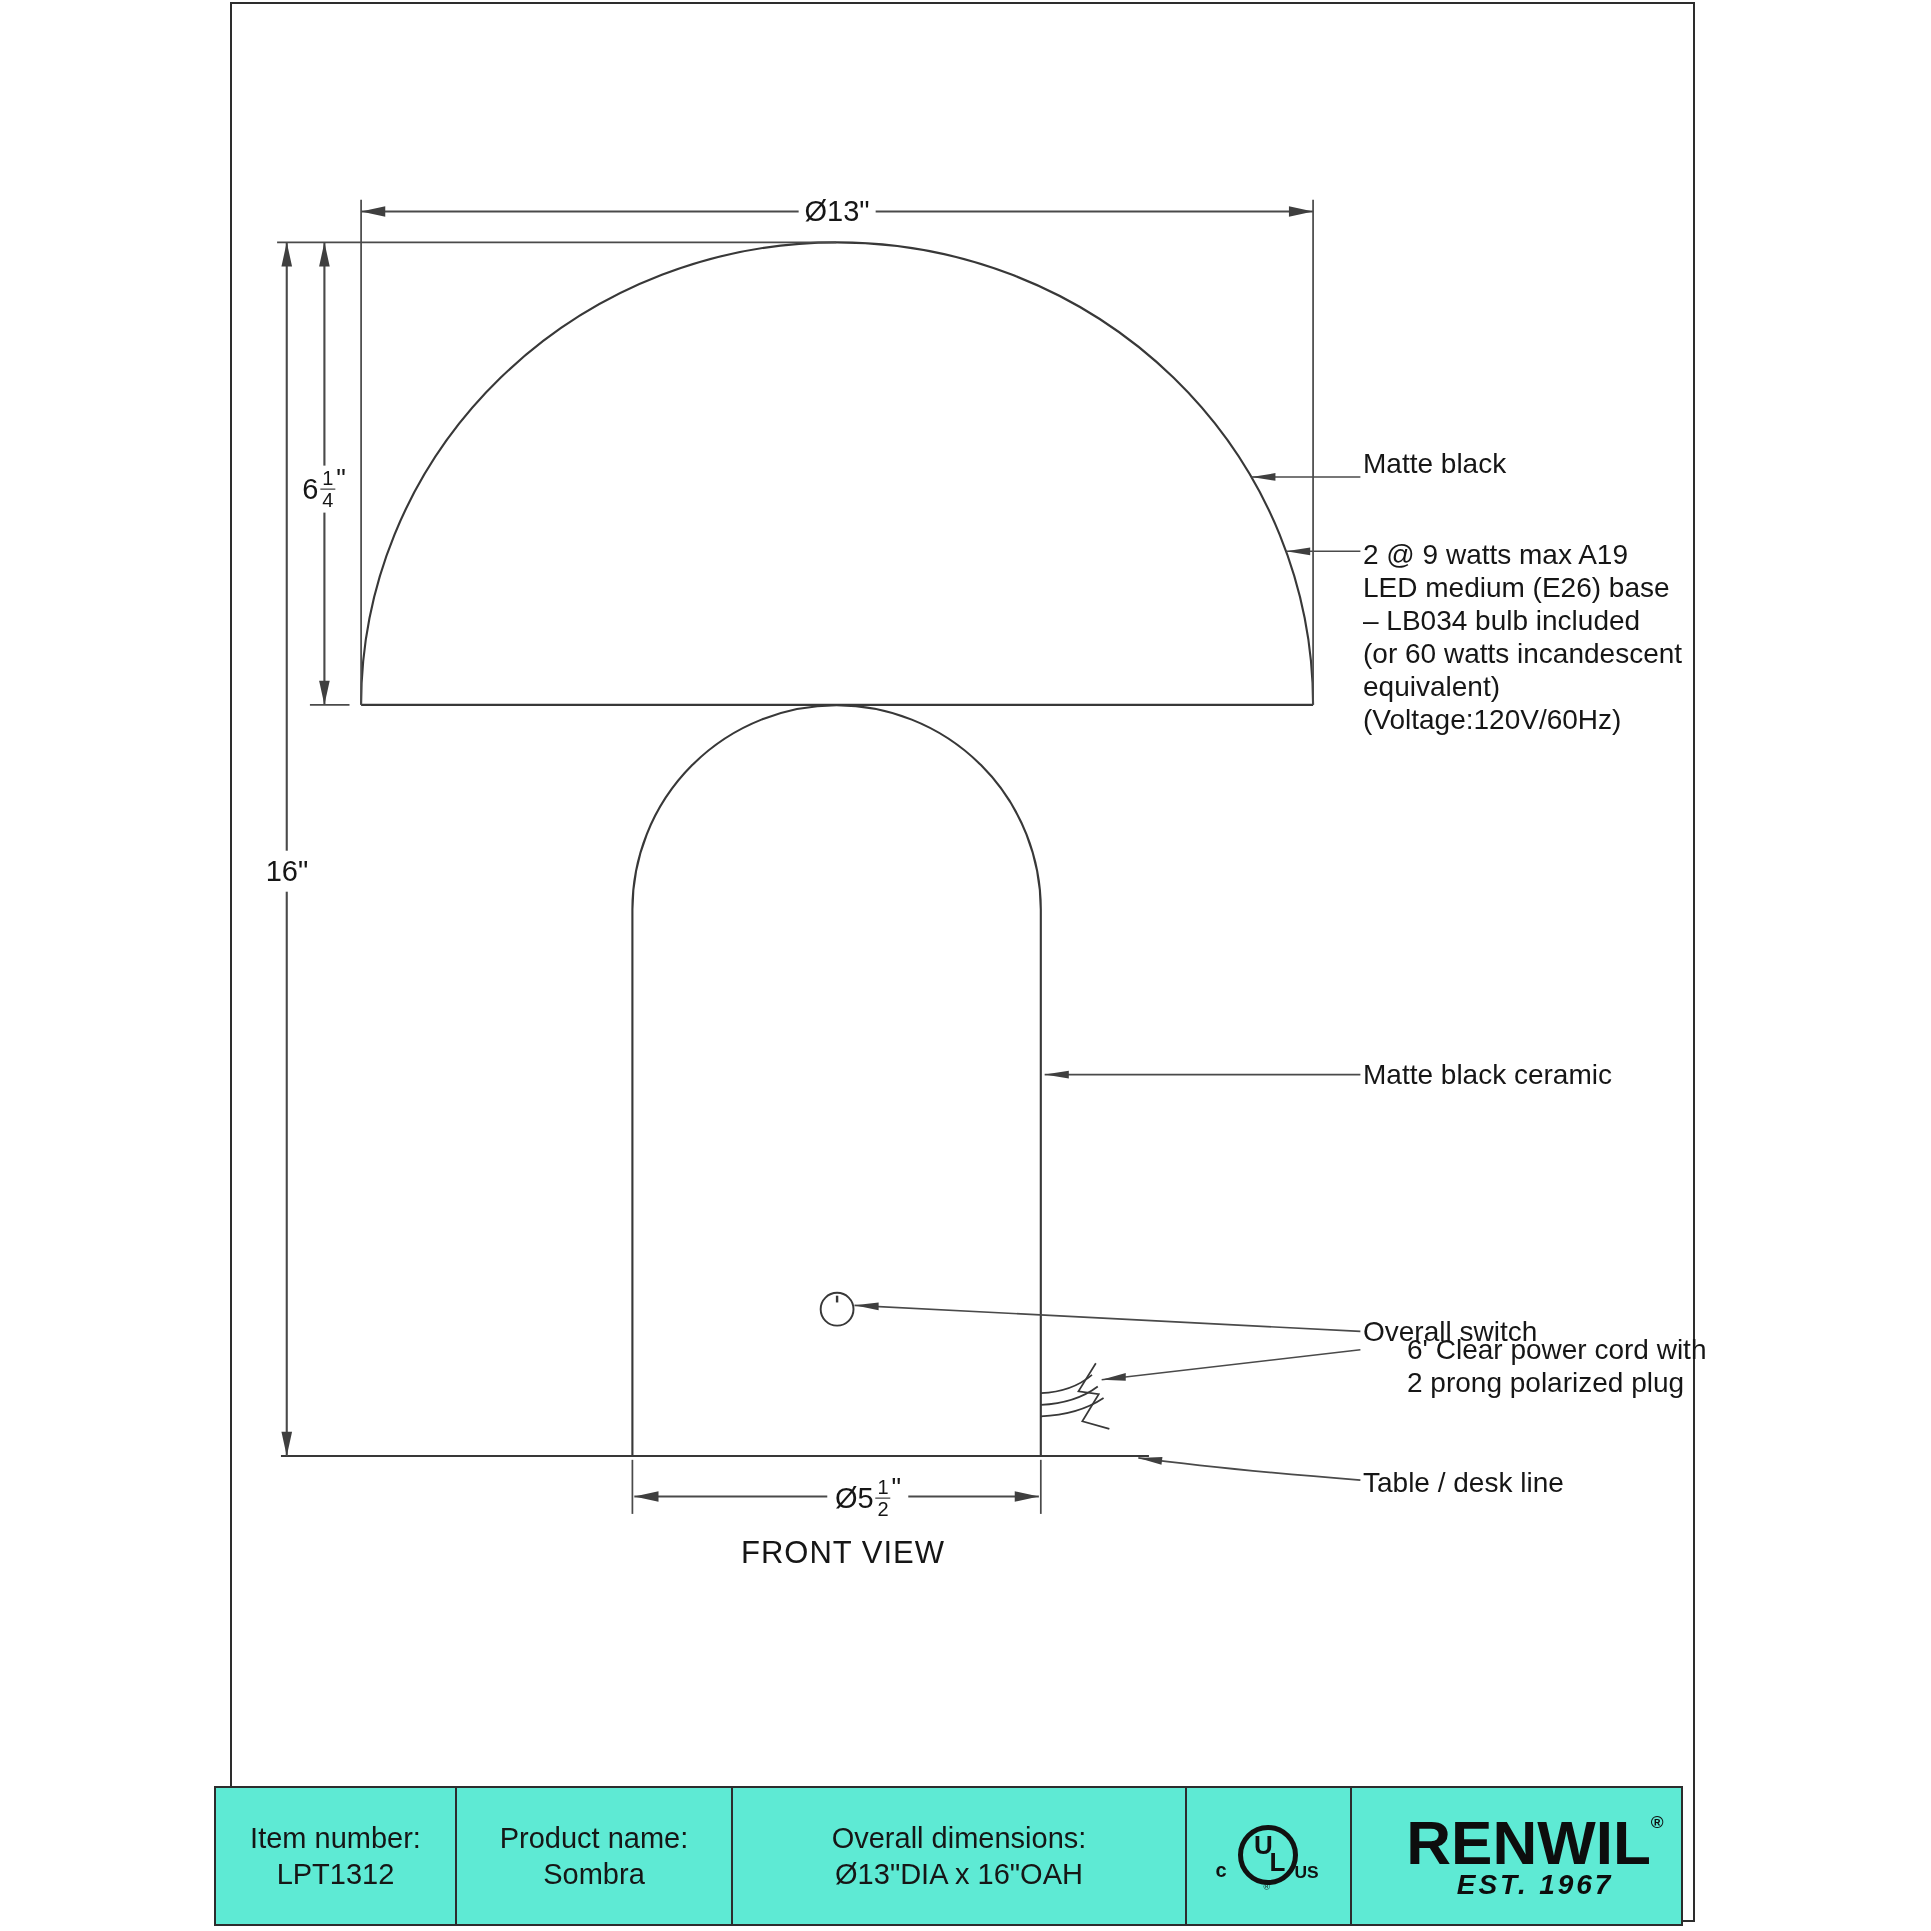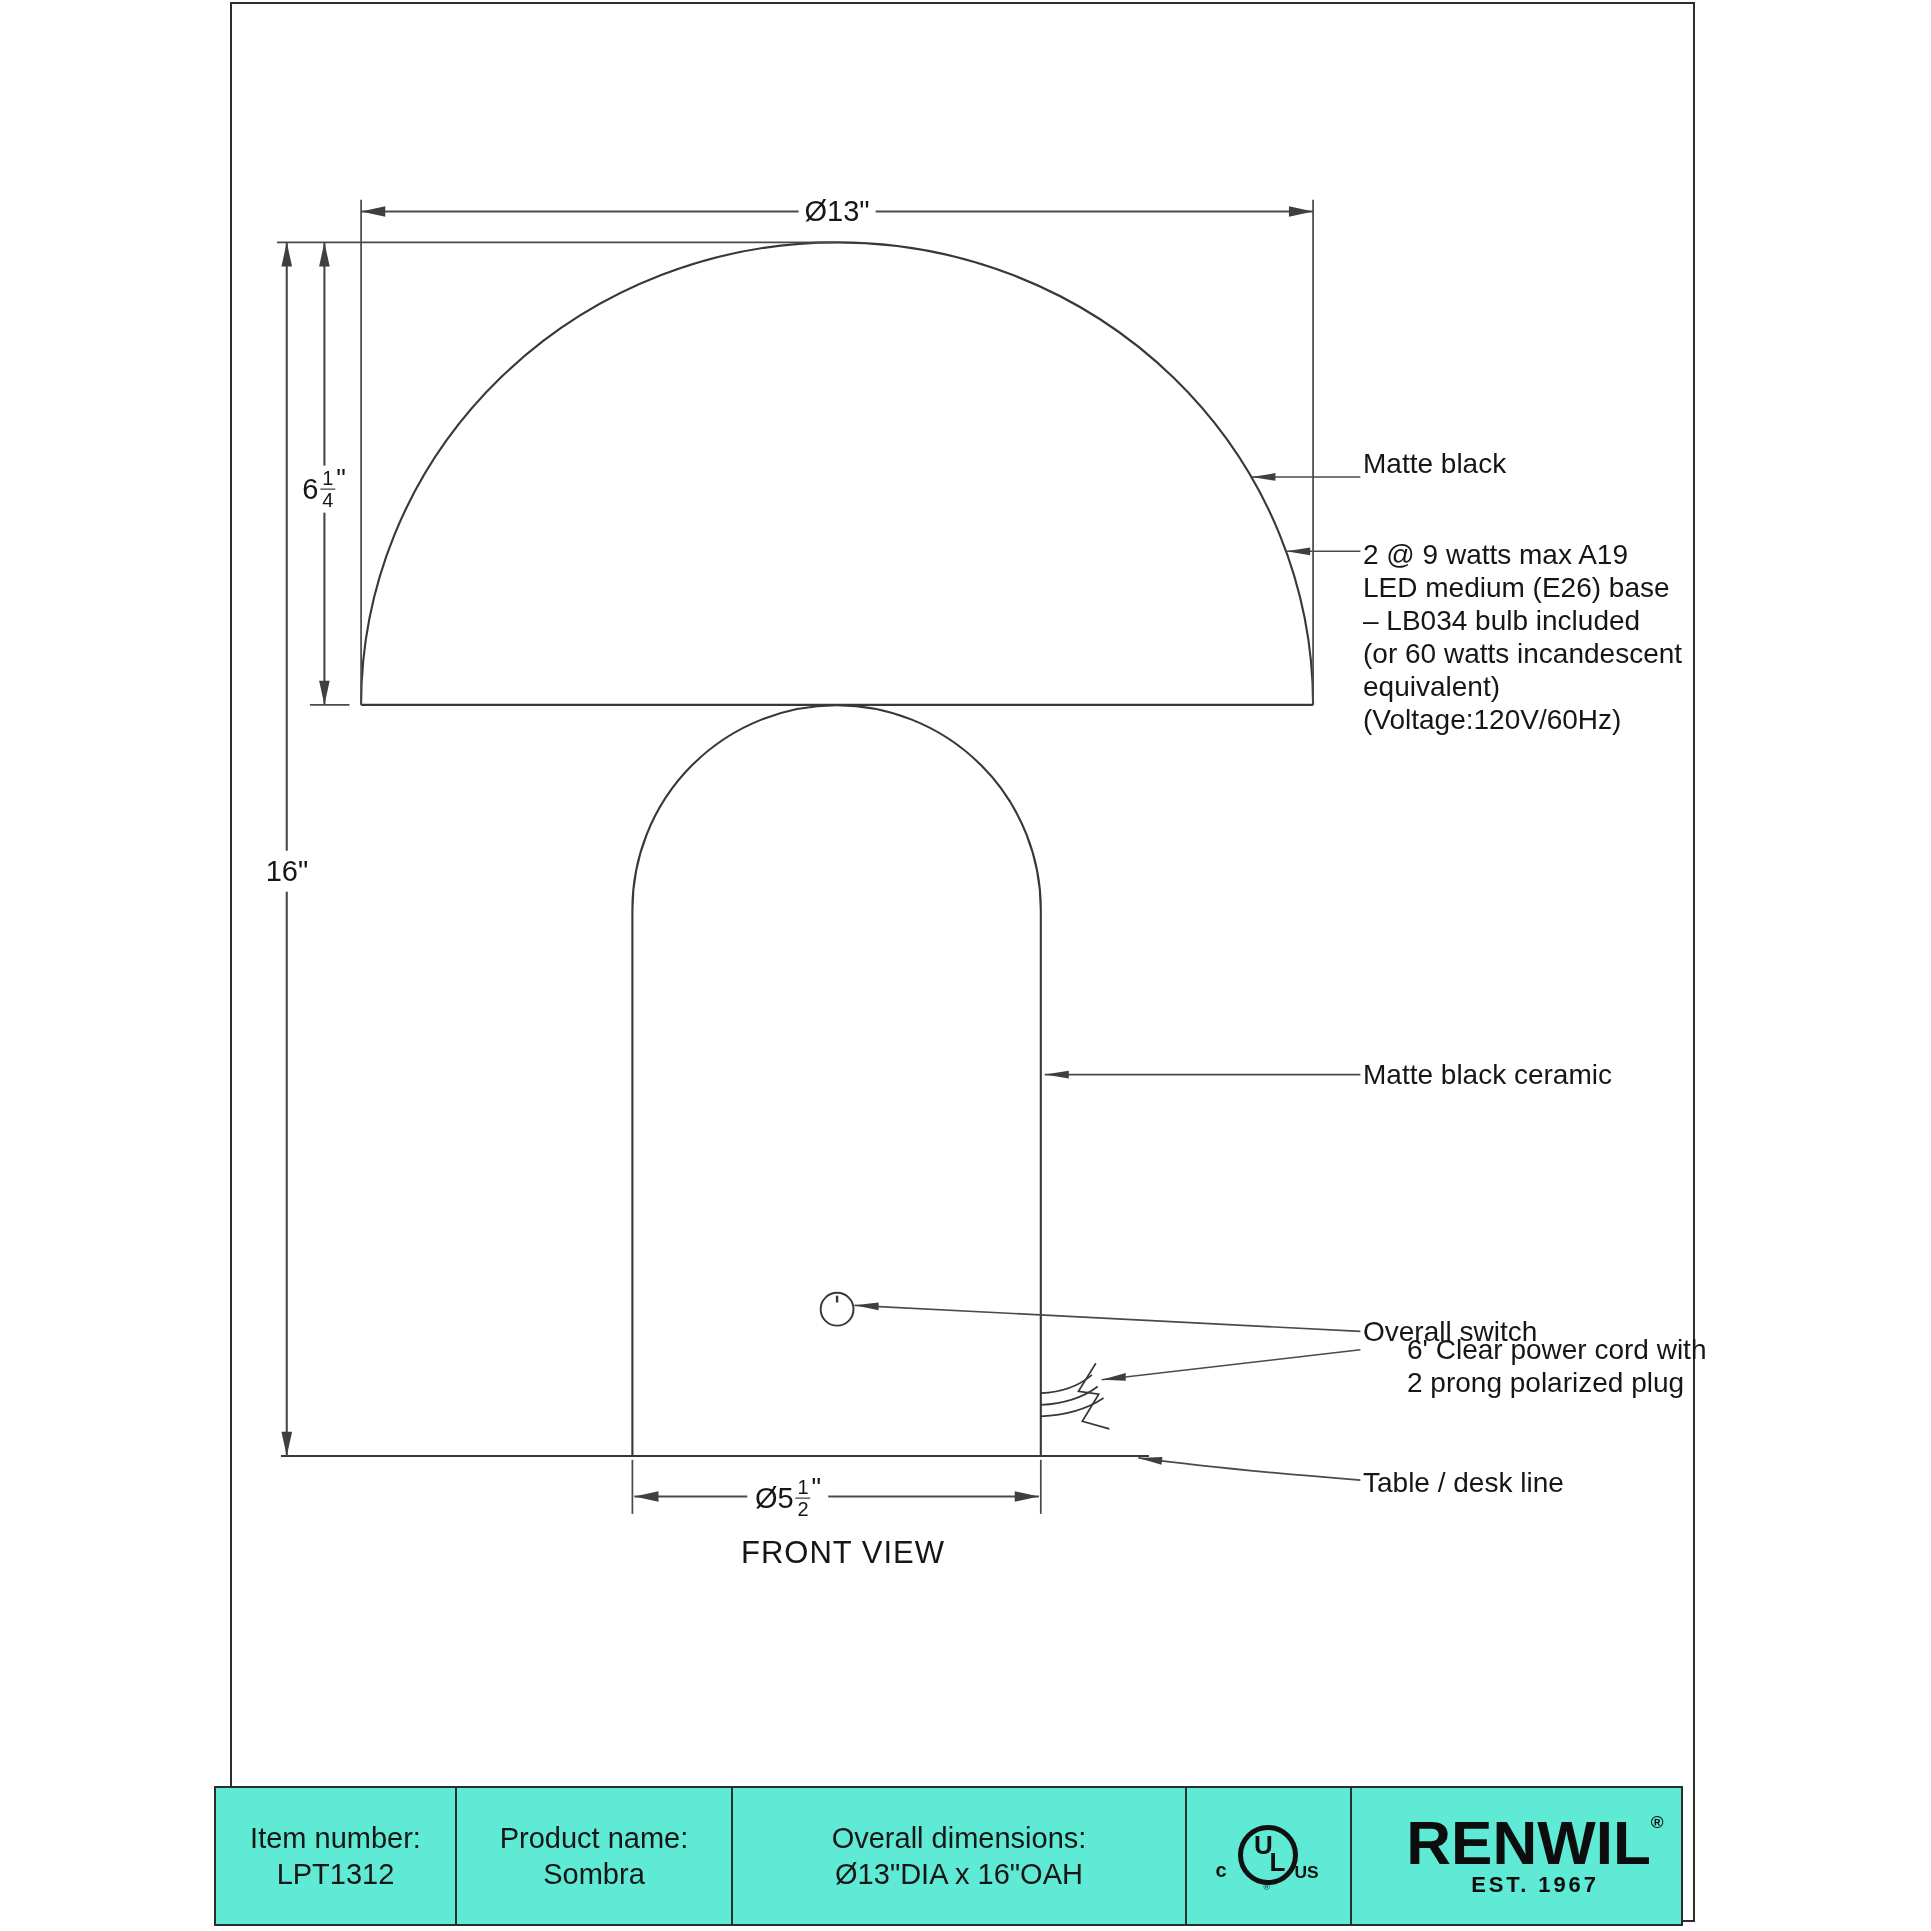--- a/index.html
+++ b/index.html
@@ -38,21 +38,21 @@
   #ul-u{position:absolute;left:11.6px;top:1.9px;font-weight:bold;font-size:26px;line-height:26px;color:#111;}
   #ul-l{position:absolute;left:27px;top:19.3px;font-weight:bold;font-size:26px;line-height:26px;color:#111;}
   #ul-reg{position:absolute;left:21px;top:39px;font-size:8.7px;color:#111;}
   #ul-c{position:absolute;left:29px;top:39px;font-weight:bold;font-size:20px;color:#111;}
   #ul-us{position:absolute;left:108px;top:41px;font-weight:bold;font-size:17.4px;color:#111;}
 
   
   #brand-row{display:flex;align-items:flex-start;}
   #brand-name{font-size:62px;line-height:54px;font-weight:bold;letter-spacing:0px;color:#0d0d0d;}
   #brand-reg{font-size:17.4px;line-height:17.4px;font-weight:bold;margin-top:-1.9px;color:#0d0d0d;}
-  #brand-est{font-size:22px;line-height:23px;font-weight:bold;letter-spacing:2.9px;margin-top:2.9px;color:#0d0d0d;}
+  #brand-est{font-size:28px;line-height:23px;font-weight:bold;letter-spacing:2.9px;margin-top:2.9px;color:#0d0d0d;font-style:italic;}
 </style>
 </head>
 <body>
 
 <div id="page">
 
   <div id="border-frame"></div>
 
   <svg class="linework" viewBox="0 0 2000 2000">
 
@@ -123,21 +123,21 @@
       <span class="num">1</span>
       <span class="den">4</span>
     </span>
     <span class="qmark">"</span>
   </div>
 
   <div class="lbl" style="left:287px;top:871px;padding:5.8px 3.9px;">
     <span class="whole">16"</span>
   </div>
 
-  <div class="lbl" style="left:788px;top:1498px;padding:1.9px 7.7px;">
+  <div class="lbl" style="left:868px;top:1498px;padding:1.9px 7.7px;">
     <span class="whole">Ø5</span>
     <span class="frac">
       <span class="num">1</span>
       <span class="den">2</span>
     </span>
     <span class="qmark">"</span>
   </div>
 
   <div class="ann" style="top:447px;">Matte black</div>
 

